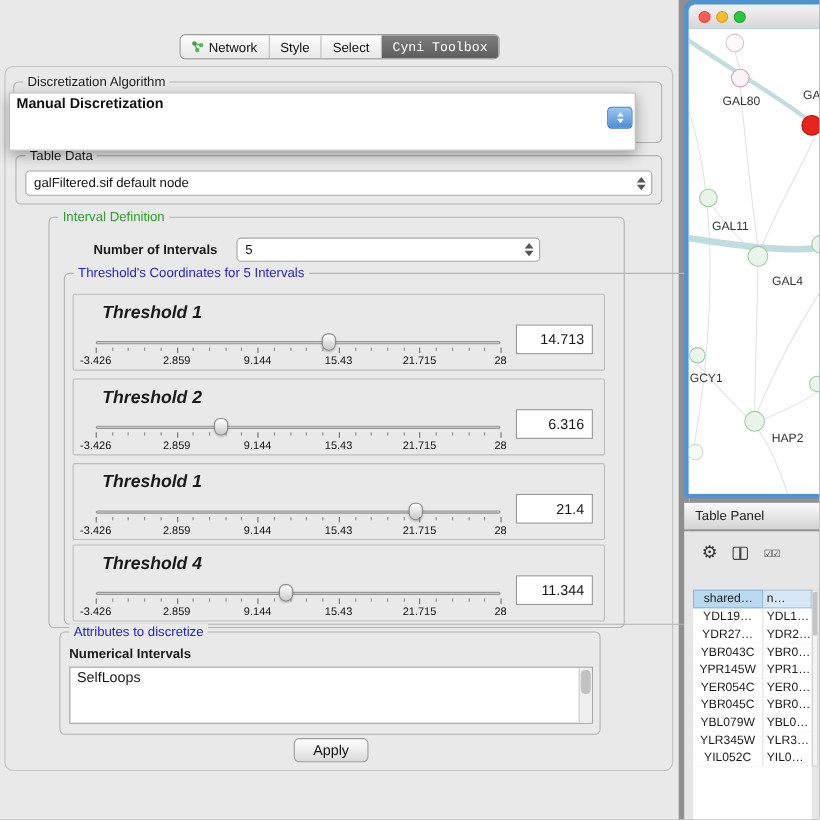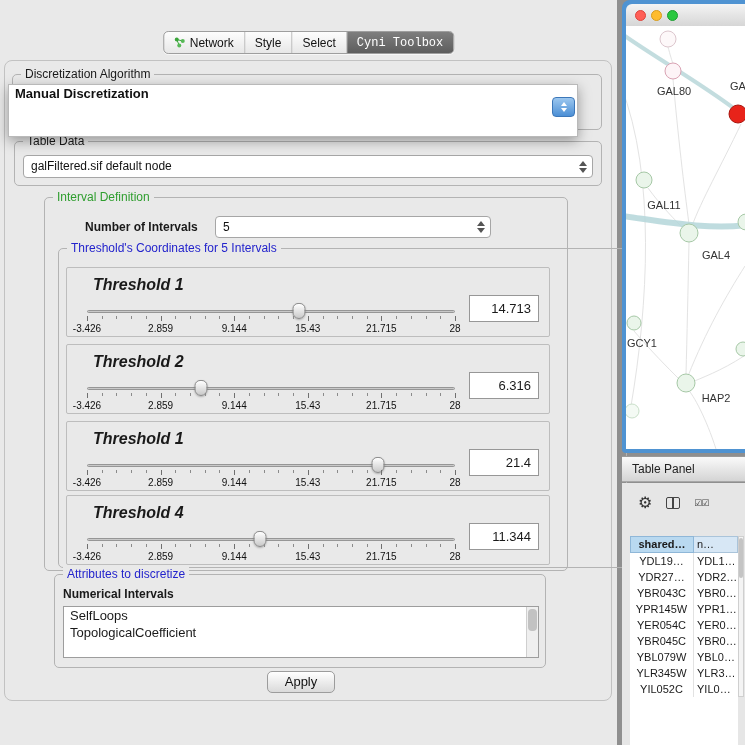--- a/index.html
+++ b/index.html
@@ -189,21 +189,21 @@
   .tp-toolbar { position:absolute; left:0; top:6px; width:123px; height:28px; display:flex; align-items:center; gap:14px; padding-left:16px; }
   .gear { font-size:16px; color:#333; line-height:1; }
   .colicon { width:14px; height:12px; border:1.5px solid #444; border-radius:2px; position:relative; }
   .colicon::before { content:""; position:absolute; left:5px; top:0; bottom:0; width:1.5px; background:#444; }
   .checks { font-size:9px; color:#444; letter-spacing:-1px; }
   .tp-table { position:absolute; left:8px; top:53px; width:108px; font-size:11px; }
   .tp-row { display:flex; height:16px; background:#fff; }
   .tp-cell1 { width:64px; text-align:center; line-height:16px; border-right:1px solid #e2e2e2; overflow:hidden; white-space:nowrap; }
   .tp-cell2 { width:44px; padding-left:3px; line-height:16px; overflow:hidden; white-space:nowrap; }
   .tp-head { display:flex; height:17px; font-size:11px; }
-  .tp-head .h1 { width:64px; background:#b9d9f0; border:1px solid #8fb7d8; text-align:center; line-height:15px; overflow:hidden;font-weight:bold; }
+  .tp-head .h1 { width:64px; background:#b9d9f0; border:1px solid #8fb7d8; text-align:center; line-height:15px; overflow:hidden; }
   .tp-head .h2 { width:44px; background:#d7e7f5; border:1px solid #aac4da; border-left:none; padding-left:3px; line-height:15px; overflow:hidden; }
   .tp-scroll {
     position:absolute; right:1px; top:53px; width:6px; height:161px;
     background:#f4f4f4; border:1px solid #cfcfcf;
   }
   .tp-scroll .sthumb { position:absolute; left:0; top:1px; width:4px; height:40px; background:#c4c4c4; border-radius:2px; }
   .tp-below { position:absolute; left:8px; top:214px; width:108px; height:48px; background:#fff; }
 </style>
 </head>
 <body>
@@ -456,21 +456,20 @@
       </div>
 
     </div>
   </div>
 
   <div class="groupbox attr-group">
     <span class="gb-title blue">Attributes to discretize</span>
     <span class="attr-subtitle">Numerical Intervals</span>
     <div class="listbox">
       <div class="item">SelfLoops</div>
-      <div class="item">TopologicalCoefficient</div>
       <div class="list-scroll">
           <div class="lthumb"></div>
         </div>
     </div>
   </div>
 
   <div class="apply-btn">Apply</div>
 
 
 </div>

